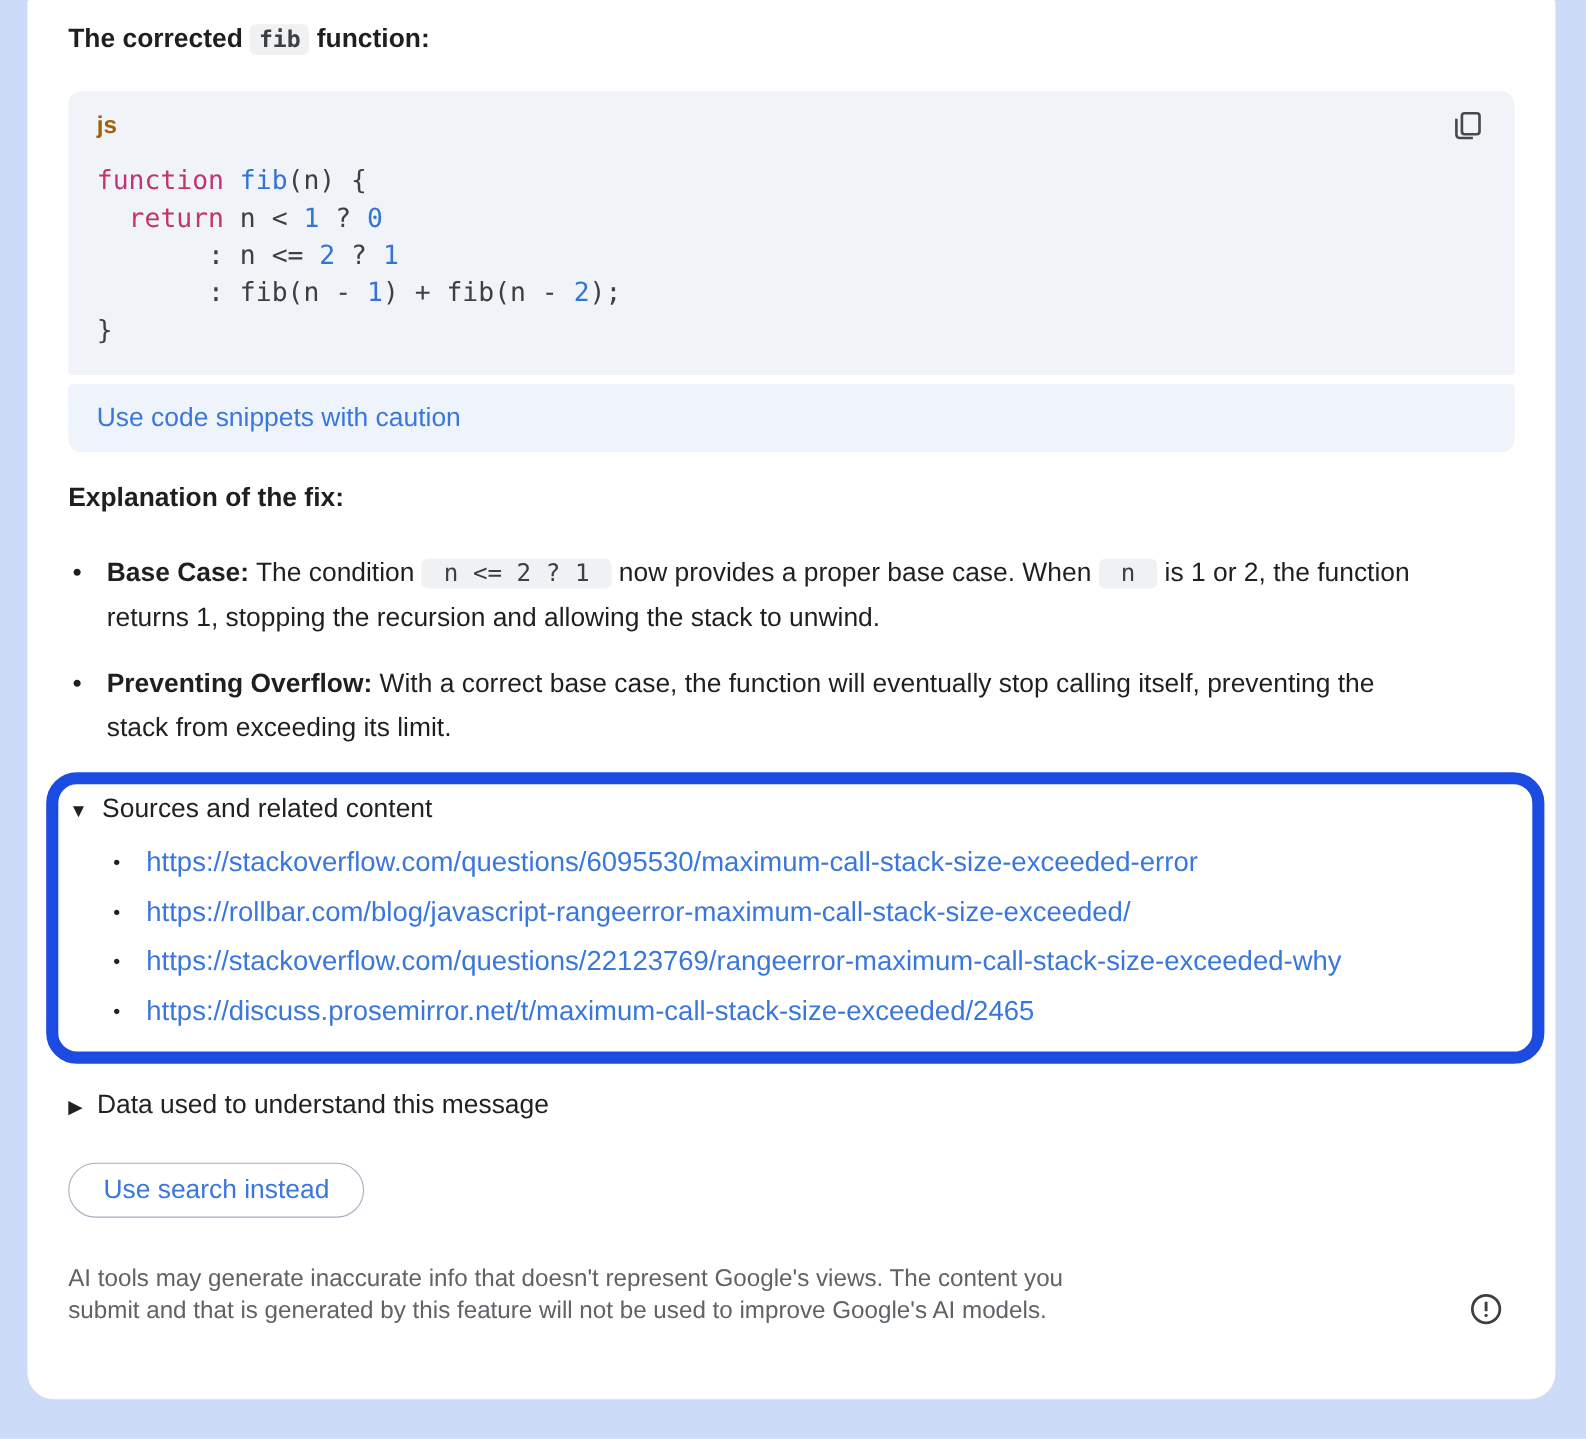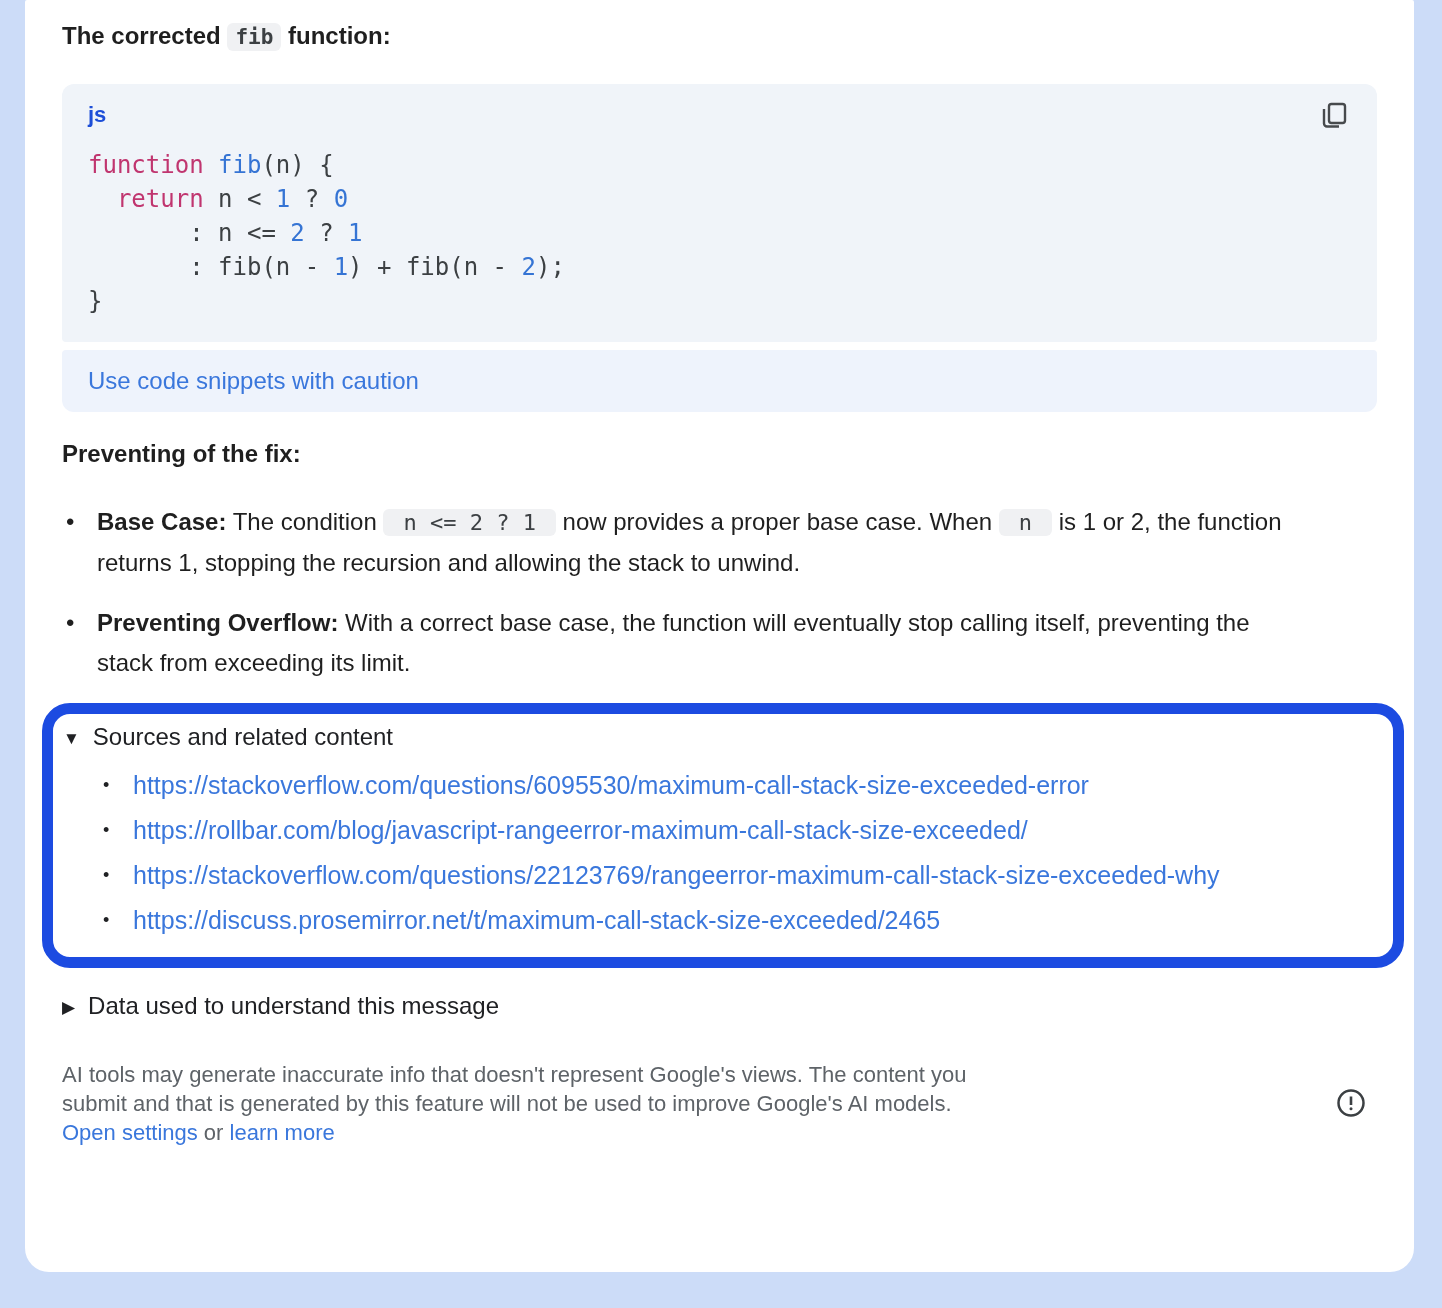--- a/index.html
+++ b/index.html
@@ -36,21 +36,21 @@
   .intro-heading .chip{font-weight:700;}
   
   .code-block{
     margin-top:31px;
     background:#f0f4f9;
     border-radius:12px 12px 4px 4px;
     padding:18px 26px 24px 26px;
     position:relative;
   }
   .code-lang{
-    font-size:22px;font-weight:700;color:#1d4ed8;
+    font-size:22px;font-weight:700;color:#a16207;
   }
   .copy-btn{
     position:absolute;top:14px;right:24px;
     width:36px;height:36px;border:none;background:transparent;
     cursor:pointer;padding:0;
   }
   .code-lines{
     margin-top:20px;
     font-family:"DejaVu Sans Mono", monospace;
     font-size:24px;line-height:34px;
@@ -175,21 +175,21 @@
         </svg>
       </span>
     </button>
     <div class="code-lines"><div><span class="tok-kw">function</span><span class="tok-pl"> </span><span class="tok-fn">fib</span><span class="tok-pl">(n) {</span></div><div><span class="tok-pl">  </span><span class="tok-kw">return</span><span class="tok-pl"> n &lt; </span><span class="tok-num">1</span><span class="tok-pl"> ? </span><span class="tok-num">0</span></div><div><span class="tok-pl">       : n &lt;= </span><span class="tok-num">2</span><span class="tok-pl"> ? </span><span class="tok-num">1</span></div><div><span class="tok-pl">       : fib(n - </span><span class="tok-num">1</span><span class="tok-pl">) + fib(n - </span><span class="tok-num">2</span><span class="tok-pl">);</span></div><div><span class="tok-pl">}</span></div></div>
   </div>
 
   <div class="caution-bar">
     <a class="link">Use code snippets with caution</a>
   </div>
 
-  <div class="explanation-heading">Preventing of the fix:</div>
+  <div class="explanation-heading">Explanation of the fix:</div>
 
   <ul class="bullets">
       <li><span class="bullet-marker">•</span><b>Base Case:</b><span> The condition </span><code class="chip">n &lt;= 2 ? 1</code><span> now provides a proper base case. When </span><code class="chip">n</code><span> is 1 or 2, the function returns 1, stopping the recursion and allowing the stack to unwind.</span></li>
       <li><span class="bullet-marker">•</span><b>Preventing Overflow:</b><span> With a correct base case, the function will eventually stop calling itself, preventing the stack from exceeding its limit.</span></li>
     </ul>
 
   <div class="sources-box">
     <div class="toggle-row">
       <span class="tri">▼</span>
       <span>Sources and related content</span>
@@ -200,26 +200,24 @@
         <li><span class="dot">•</span><a class="link">https://stackoverflow.com/questions/22123769/rangeerror-maximum-call-stack-size-exceeded-why</a></li>
         <li><span class="dot">•</span><a class="link">https://discuss.prosemirror.net/t/maximum-call-stack-size-exceeded/2465</a></li>
       </ul>
   </div>
 
   <div class="data-toggle">
     <span class="tri">▶</span>
     <span>Data used to understand this message</span>
   </div>
 
+  <button class="search-btn">Use search instead</button>
 
   <div class="disclaimer">
     <span class="dlines"><span class="dline">AI tools may generate inaccurate info that doesn't represent Google's views. The content you</span><span class="dline">submit and that is generated by this feature will not be used to improve Google's AI models.</span></span>
-    <span class="dline">
-      <a class="link">Open settings</a><span> or </span><a class="link">learn more</a>
-    </span>
     <span class="info-icon-wrap">
       <svg width="32" height="32" viewBox="0 0 32 32" fill="none">
         <circle cx="16" cy="16" r="12.5" stroke="#3c4043" stroke-width="2.5"></circle>
         <line x1="16" y1="9.5" x2="16" y2="18" stroke="#3c4043" stroke-width="2.6"></line>
         <circle cx="16" cy="21.8" r="1.5" fill="#3c4043"></circle>
       </svg>
     </span>
   </div>
 
 </div>

